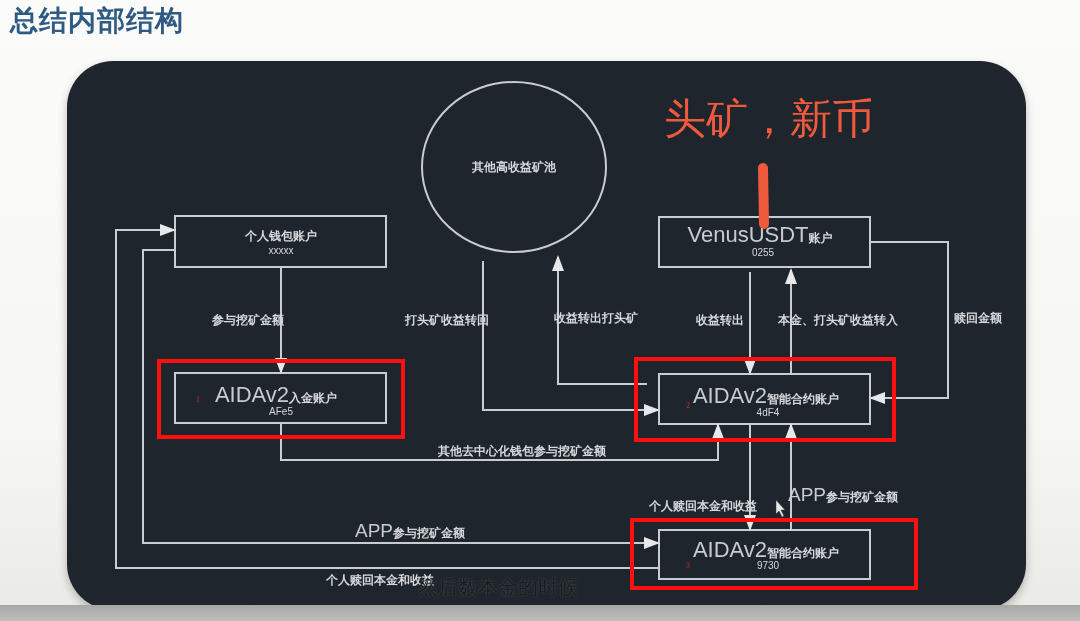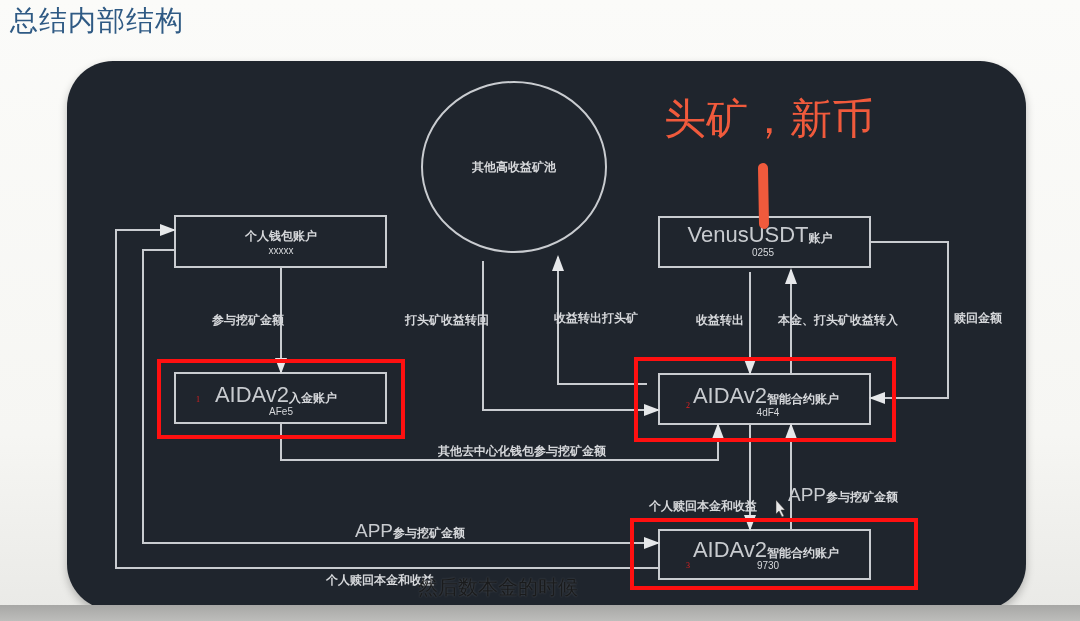--- a/index.html
+++ b/index.html
@@ -3,21 +3,21 @@
 <meta charset="utf-8">
 <style>
   html, body { margin:0; padding:0; }
   body {
     width:1080px; height:621px; overflow:hidden; position:relative;
     background: linear-gradient(180deg, #fbfbf9 0%, #f6f6f3 70%, #e9e9e6 100%);
     font-family: "DejaVu Sans", sans-serif;
   }
   .slide-title {
     position:absolute; left:10px; top:2px;
-    font-size:28px; font-weight:normal; color:#2f5a84; letter-spacing:1px;
+    font-size:28px; font-weight:bold; color:#2f5a84; letter-spacing:1px;
     font-family:"DejaVu Sans", sans-serif;
   }
   .panel {
     position:absolute; left:67px; top:61px; width:959px; height:549px;
     background:#1f252d; border-radius:46px;
     box-shadow: 0 4px 8px rgba(0,0,0,0.25);
   }
   .bottom-band {
     position:absolute; left:0; top:605px; width:1080px; height:16px;
     background:linear-gradient(180deg,#a7a7a5,#bdbdbb);

